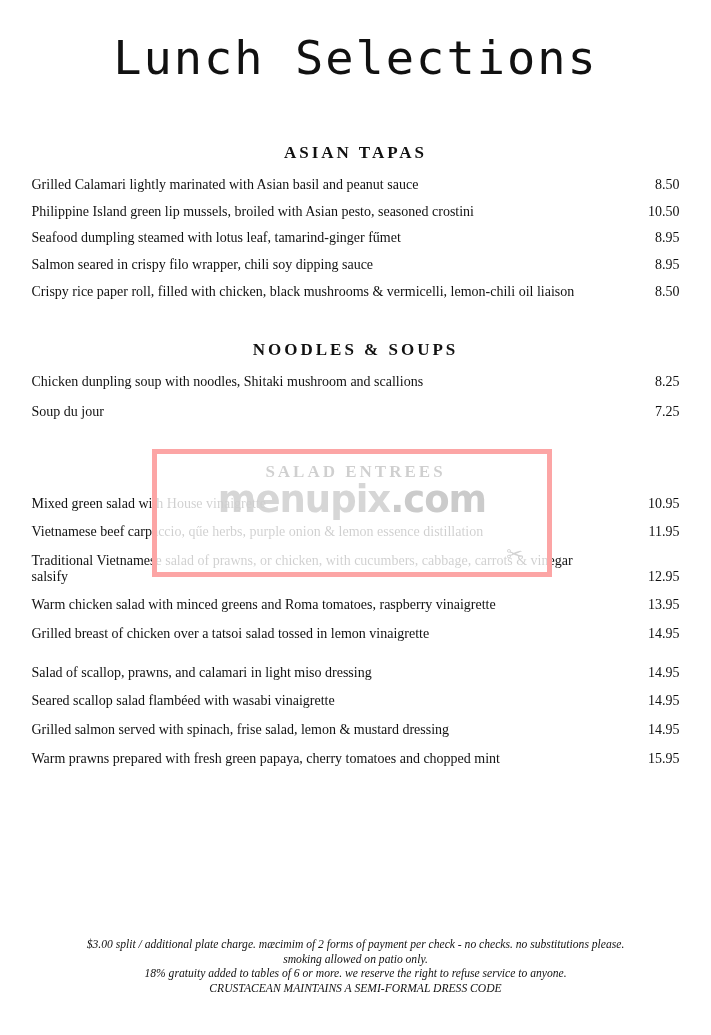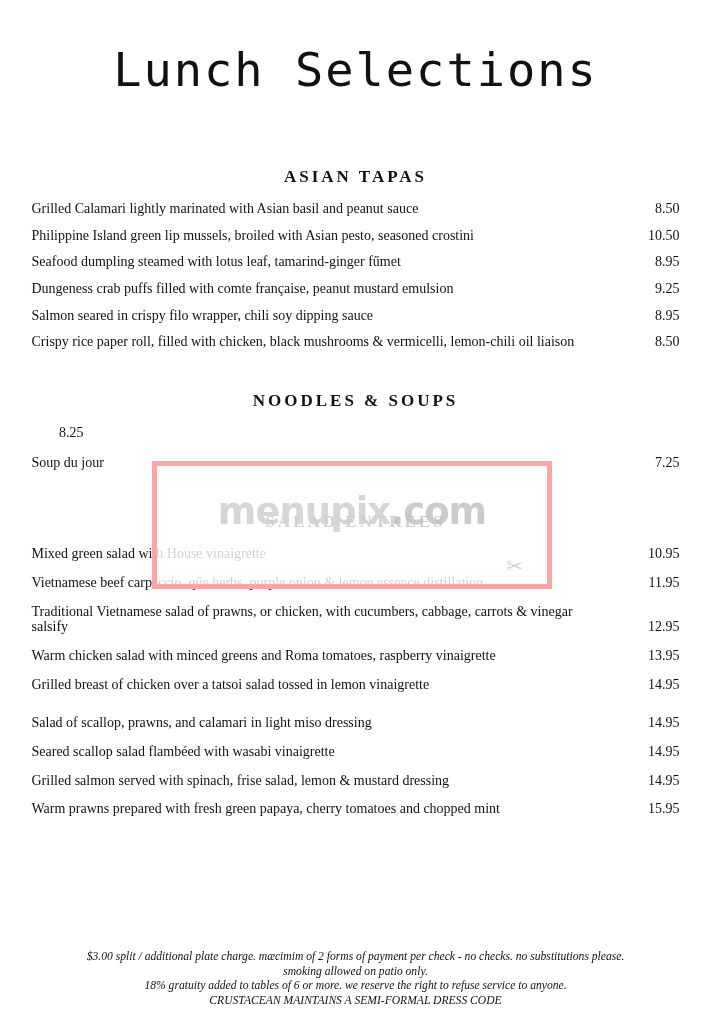--- a/index.html
+++ b/index.html
@@ -20,21 +20,21 @@
     width: 711px;
     height: 1035px;
     box-sizing: border-box;
   }
   .menu-title {
     text-align: center;
     font-family: "DejaVu Sans Mono", monospace;
     font-size: 47px;
     font-weight: 400;
     letter-spacing: 2px;
-    margin: 12px;
+    margin: 0;
     padding-top: 30px;
     color: #111;
     white-space: nowrap;
   }
   .section {
     margin: 0 auto;
     width: 648px;
   }
   .section-heading {
     text-align: center;
@@ -143,38 +143,35 @@
       </div>
       <div class="item">
         <span class="desc">Philippine Island green lip mussels, broiled with Asian pesto, seasoned crostini</span>
         <span class="price">10.50</span>
       </div>
       <div class="item">
         <span class="desc">Seafood dumpling steamed with lotus leaf, tamarind-ginger fűmet</span>
         <span class="price">8.95</span>
       </div>
       <div class="item">
-        <span class="desc">Dungeness crab puffs filled with comte française, peanut mustard emulsion</span>
-        <span class="price">9.25</span>
-      </div>
-      <div class="item">
         <span class="desc">Salmon seared in crispy filo wrapper, chili soy dipping sauce</span>
         <span class="price">8.95</span>
       </div>
       <div class="item">
         <span class="desc">Crispy rice paper roll, filled with chicken, black mushrooms &amp; vermicelli, lemon-chili oil liaison</span>
         <span class="price">8.50</span>
       </div>
     </div>
   </div>
 
   <div class="section sec-noodles">
     <div class="section-heading">NOODLES &amp; SOUPS</div>
     <div class="items noodles">
       <div class="item">
+        <span class="desc">Chicken dunpling soup with noodles, Shitaki mushroom and scallions</span>
         <span class="price">8.25</span>
       </div>
       <div class="item">
         <span class="desc">Soup du jour</span>
         <span class="price">7.25</span>
       </div>
     </div>
   </div>
 
   <div class="section sec-salad">

